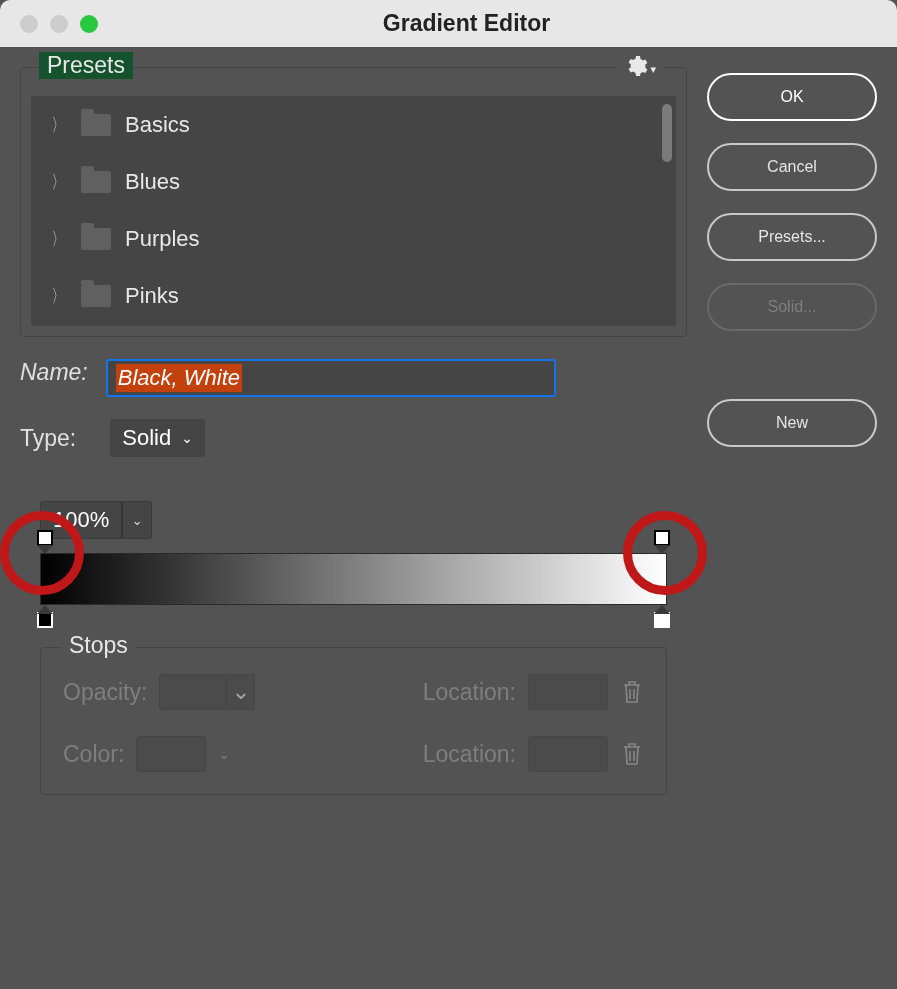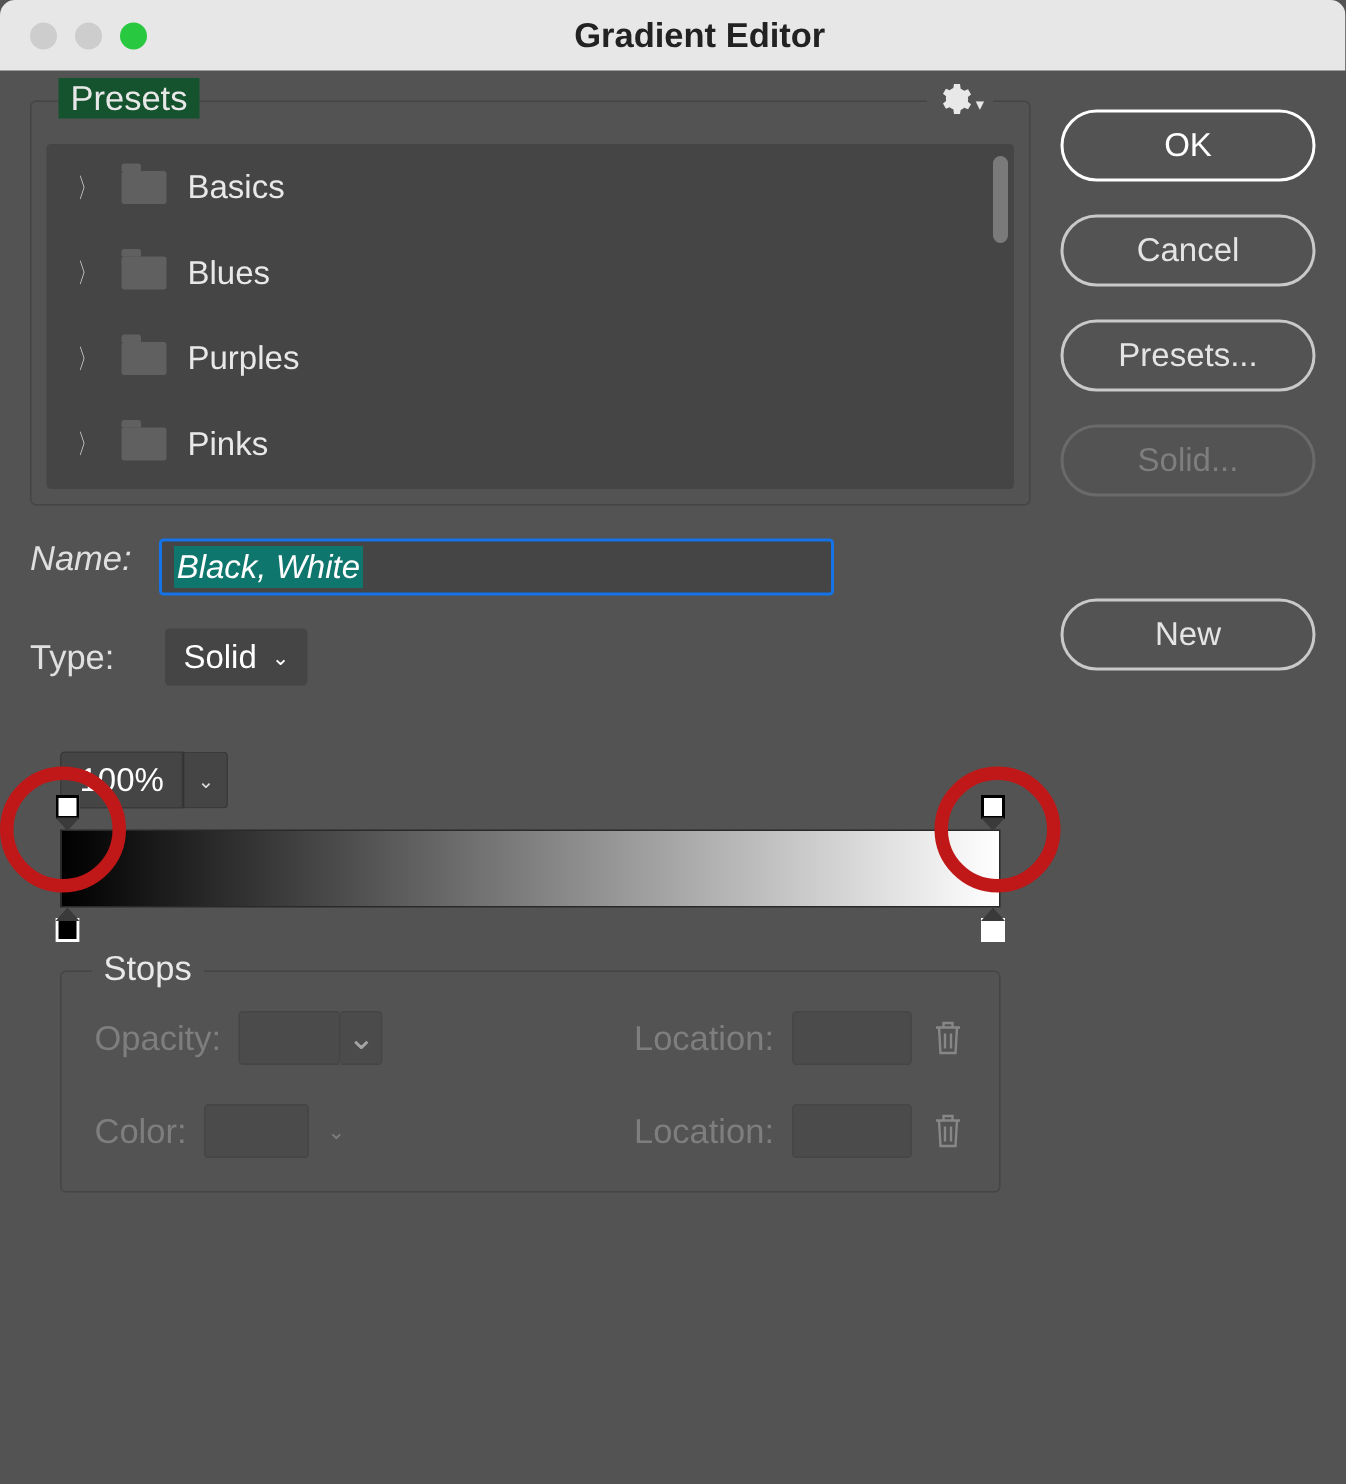--- a/index.html
+++ b/index.html
@@ -32,21 +32,21 @@
   .folder-icon { width: 30px; height: 22px; background: #606060; border-radius: 2px; position: relative; }
   .folder-icon::before { content: ""; position: absolute; top: -5px; left: 0; width: 13px; height: 5px; background: #606060; border-radius: 2px 2px 0 0; }
 
   .scrollbar-track { position: absolute; top: 8px; right: 4px; width: 10px; height: 214px; }
   .scrollbar-thumb { position: absolute; top: 0; width: 10px; height: 58px; background: #7a7a7a; border-radius: 5px; }
 
   
   .row { display: flex; align-items: center; gap: 34px; margin-bottom: 22px; }
   .label { color: #e0e0e0; font-size: 23px; }
   .name-input { width: 450px; height: 38px; background: #454545; border: 2px solid #1473e6; border-radius: 3px; padding: 0 8px; display: flex; align-items: center; }
-  .name-input .sel { background: #0f766e; color: #fff; padding: 1px 2px; font-size: 22px; }
+  .name-input .sel { background: #c2410c; color: #fff; padding: 1px 2px; font-size: 22px; }
 
   .select { height: 38px; background: #454545; border-radius: 3px; display: inline-flex; align-items: center; padding: 0 12px; gap: 10px; color: #fff; font-size: 22px; }
   .select .chev { font-size: 14px; }
 
   .smoothness-row { display: flex; align-items: center; gap: 12px; margin-top: 44px; margin-left: 20px; margin-bottom: 14px; }
   .smooth-input { height: 38px; background: #454545; border-radius: 3px 0 0 3px; padding: 0 12px; display: flex; align-items: center; font-size: 22px; color: #fff; border: 1px solid #3a3a3a; }
   .smooth-drop { height: 38px; width: 30px; background: #454545; border-radius: 0 3px 3px 0; display: flex; align-items: center; justify-content: center; border: 1px solid #3a3a3a; border-left: 1px solid #333; }
   .smooth-drop .chev { font-size: 13px; color: #ddd; }
 
   
@@ -67,21 +67,21 @@
   .dim { color: #7e7e7e; }
   .dim-input { height: 36px; width: 68px; background: #454545; border: 1px solid #3a3a3a; border-radius: 3px; opacity: 0.55; }
   .dim-drop { height: 36px; width: 28px; background: #454545; border: 1px solid #3a3a3a; border-left: none; border-radius: 0 3px 3px 0; display: flex; align-items: center; justify-content: center; opacity: 0.55; }
   .color-swatch { height: 36px; width: 70px; background: #454545; border: 1px solid #3a3a3a; border-radius: 3px; opacity: 0.55; }
   .loc-input { height: 36px; width: 80px; background: #454545; border: 1px solid #3a3a3a; border-radius: 3px; opacity: 0.5; }
   .trash { width: 24px; height: 26px; opacity: 0.5; }
   .trash svg { width: 100%; height: 100%; stroke: #bbb; fill: none; stroke-width: 1.6; }
 
   
   .rightcol { width: 170px; display: flex; flex-direction: column; gap: 22px; padding-top: 6px; }
-  .btn { height: 48px; border: 2px solid #e8e8e8; border-radius: 24px; display: flex; align-items: center; justify-content: center; font-size: 22px; color: #f0f0f0; background: transparent; }
+  .btn { height: 48px; border: 2px solid #e8e8e8; border-radius: 24px; display: flex; align-items: center; justify-content: center; font-size: 16px; color: #f0f0f0; background: transparent; }
   .btn.primary { border-color: #fff; font-weight: 500; color: #fff; }
   .btn.secondary { border-color: #c9c9c9; color: #e4e4e4; }
   .btn.disabled { border-color: #6a6a6a; color: #7e7e7e; }
 
   .new-row { display: flex; align-items: flex-start; margin-bottom: 22px; font-style: italic; }
 </style>
 </head>
 <body>
 
 <div class="titlebar">

